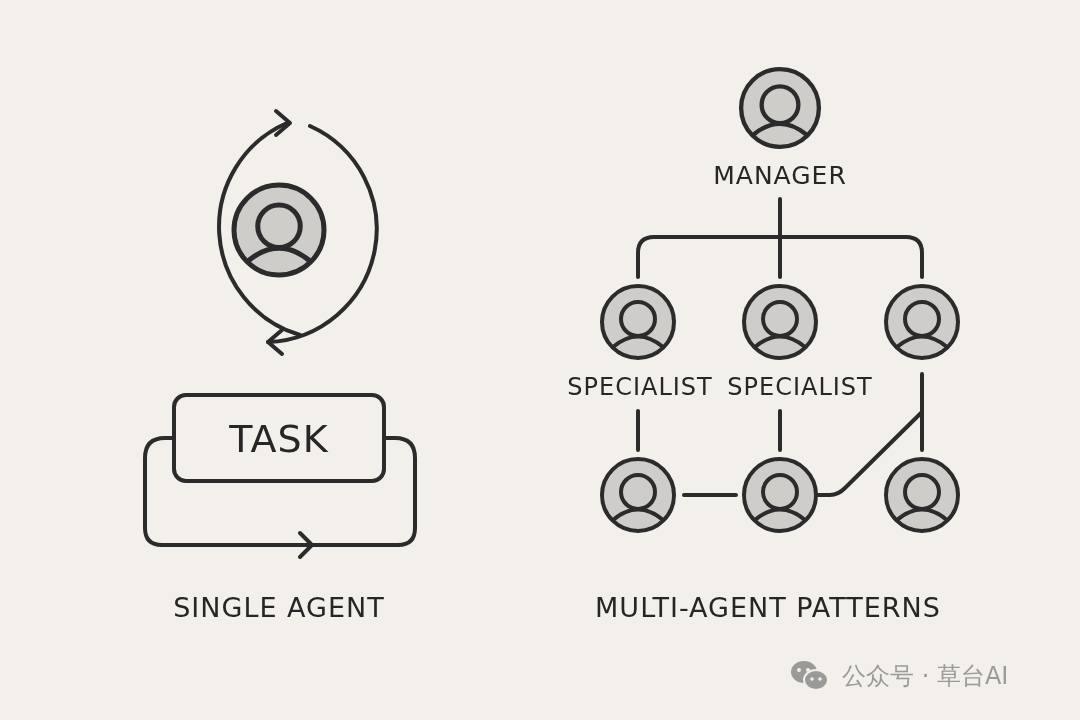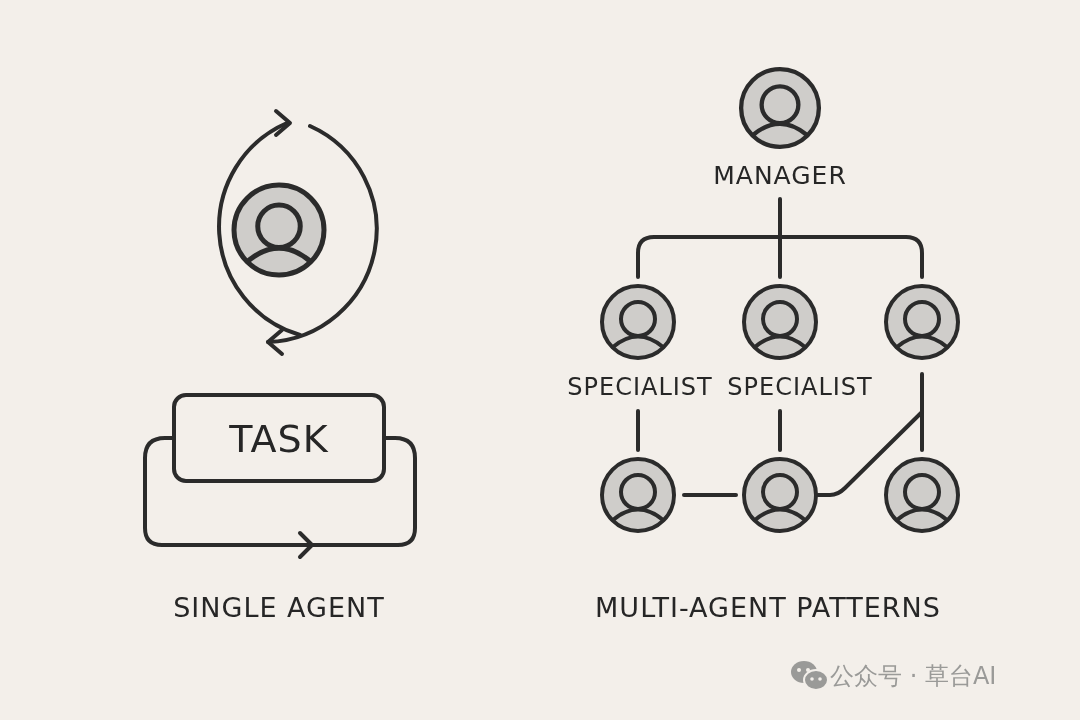--- a/index.html
+++ b/index.html
@@ -7,21 +7,21 @@
       width: 1080px; height: 720px; overflow: hidden;
       background: #f3efea;
       font-family: "DejaVu Sans", sans-serif;
       position: relative;
     }
     svg#diagram { position: absolute; left: 0; top: 0; }
     .stroke { fill: none; stroke: #2b2b2b; stroke-width: 4; stroke-linecap: round; stroke-linejoin: round; }
     .label { fill: #262626; font-family: "DejaVu Sans", sans-serif; letter-spacing: 1px; }
     .watermark {
       position: absolute; left: 790px; top: 660px;
-      display: flex; align-items: center; gap: 0;
+      display: flex; align-items: center; gap: 12px;
       color: #9a9a98; font-family: "DejaVu Sans", sans-serif; font-size: 24px;
     }
   </style>
 </head>
 <body>
 
 <svg id="diagram" width="1080" height="720" viewBox="0 0 1080 720">
   <defs>
     <g id="avatar">
       <circle cx="0" cy="0" r="36" fill="#cfcdca" stroke="#2b2b2b" stroke-width="4"></circle>

